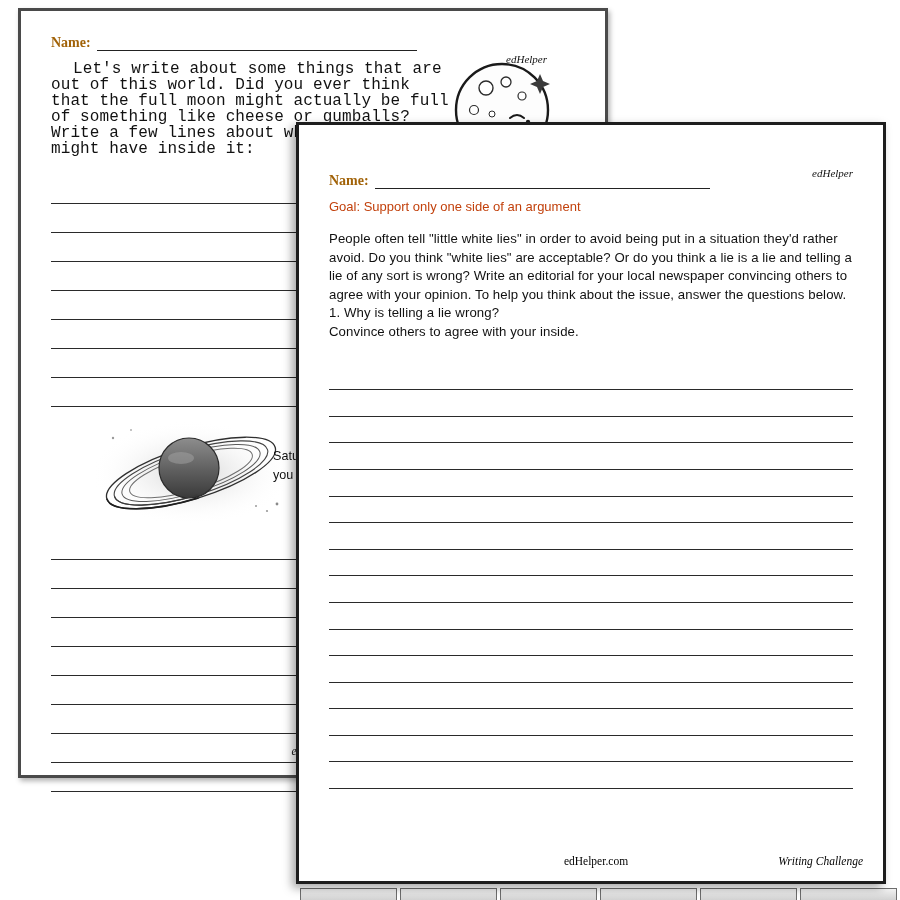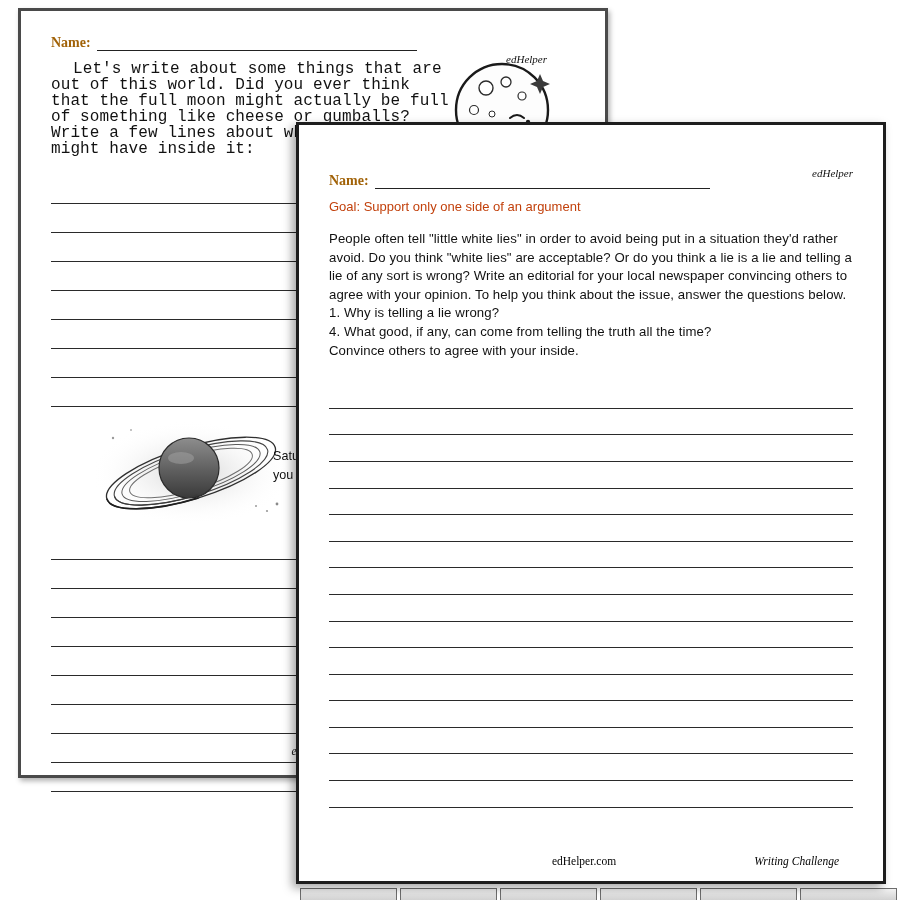--- a/index.html
+++ b/index.html
@@ -149,21 +149,21 @@
   }
   #front-prompt { width: 530px; }
   #front-prompt p { margin: 0 0 0 0; }
   #front-prompt .q { margin: 0; }
 
   #front-rules { margin-top: 22px; }
   #front-rules .rule-line { height: 25.6px; }
 
   #front-footer {
     position: absolute;
-    left: 30px; right: 44px;
+    left: 30px; right: 20px;
     bottom: 14px;
     display: flex;
     align-items: baseline;
     justify-content: center;
     font-family: "Liberation Serif", serif;
     font-size: 11.5px;
   }
   #front-footer .center {
     font-style: normal;
   }
@@ -322,21 +322,20 @@
       <div class="name-row" style="margin-top:22px">
         <span class="name-label">Name:</span>
         <span class="name-rule" style="max-width:335px"></span>
       </div>
 
       <div id="front-goal">Goal:  Support only one side of an argument</div>
 
       <div id="front-prompt" class="body-text">
         <p>People often tell "little white lies" in order to avoid being put in a situation they'd rather avoid.  Do you think "white lies" are acceptable?  Or do you think a lie is a lie and telling a lie of any sort is wrong?  Write an editorial for your local newspaper convincing others to agree with your opinion.  To help you think about the issue, answer the questions below.</p>
         <p class="q">1. Why is telling a lie wrong?</p>
-        <p class="q">4. What good, if any, can come from telling the truth all the time?</p>
         <p class="q">Convince others to agree with your inside.</p>
       </div>
 
       <div id="front-rules" class="rules">
         <div class="rule-line"></div>
         <div class="rule-line"></div>
         <div class="rule-line"></div>
         <div class="rule-line"></div>
         <div class="rule-line"></div>
         <div class="rule-line"></div>

